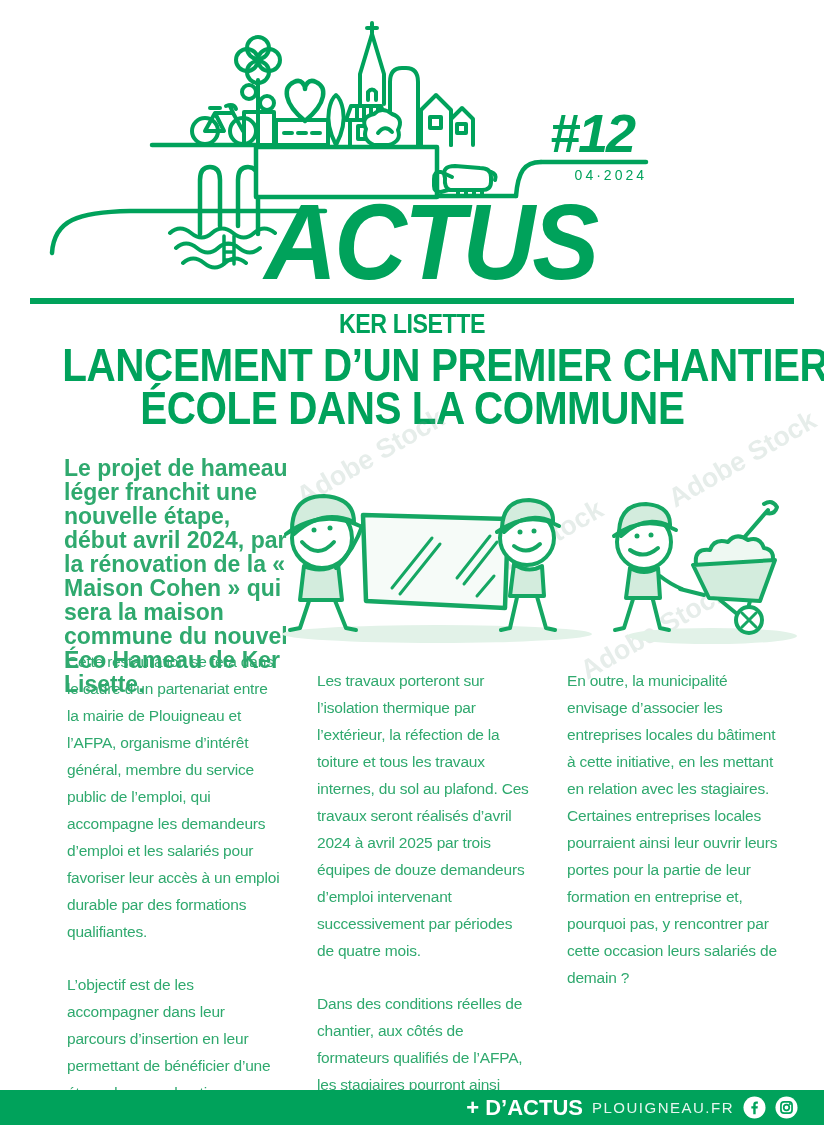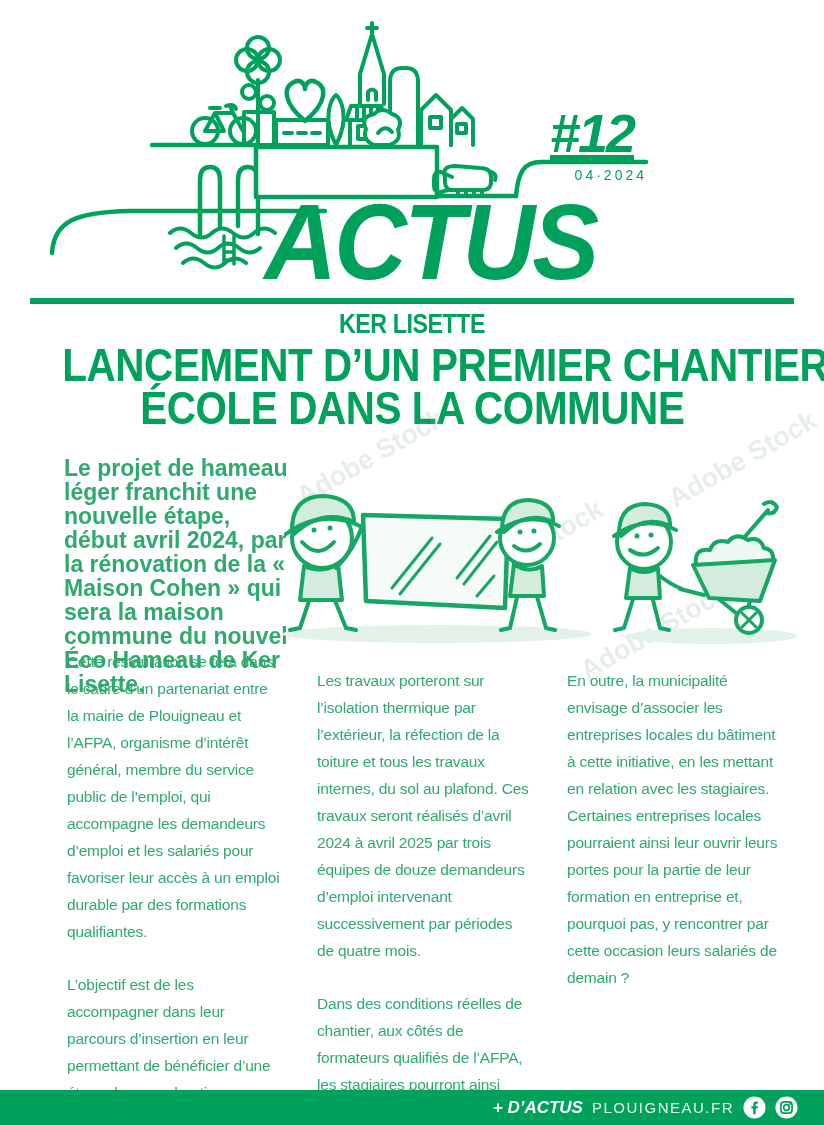--- a/index.html
+++ b/index.html
@@ -12,21 +12,21 @@
   .town-svg{position:absolute;left:0;top:0;width:824px;height:300px;}
   .town-label{
     position:absolute;left:256px;top:147px;width:181px;height:50px;
     display:flex;align-items:center;justify-content:center;
     font-weight:bold;font-size:30px;letter-spacing:0;color:var(--green);
   }
   .issue-number{
     position:absolute;left:536px;top:100px;width:112px;height:60px;
     display:flex;align-items:flex-end;justify-content:center;
     font-style:italic;font-weight:bold;font-size:54px;line-height:1;
-    letter-spacing:-2px;color:var(--green);text-decoration:underline;
+    letter-spacing:-2px;color:var(--green);
   }
   .issue-date{
     position:absolute;left:541px;top:167px;width:106px;text-align:right;
     font-weight:normal;font-size:14px;letter-spacing:3px;color:var(--green);
   }
   .brand{
     position:absolute;left:252px;top:192px;width:380px;height:100px;
     display:flex;align-items:center;justify-content:flex-start;
   }
   .brand span{
@@ -74,21 +74,21 @@
   }
   .col{width:216px;color:var(--green-body);font-size:15.5px;line-height:27px;letter-spacing:-0.2px;}
   .col.offset{padding-top:19px;}
   .col p{margin:0 0 26px 0;}
   
   .footer{
     position:absolute;left:0;top:1090px;width:824px;height:35px;
     background:var(--green);display:flex;align-items:center;justify-content:flex-end;
     padding-right:26px;box-sizing:border-box;gap:9px;color:#fff;
   }
-  .footer .more{font-style:italic;font-weight:bold;font-size:17px;letter-spacing:0;}
+  .footer .more{font-weight:bold;font-size:22px;letter-spacing:0;}
   .footer .site{font-size:15px;letter-spacing:1.5px;opacity:0.9;}
   .footer .sicon{width:23px;height:23px;display:inline-block;}
   :root{
     --green:#00a25b;
     --green-body:#2fa96e;
     --green-light:#d3ecdd;
     --green-shadow:#e2f2e8;
   }
 </style>
 </head>

